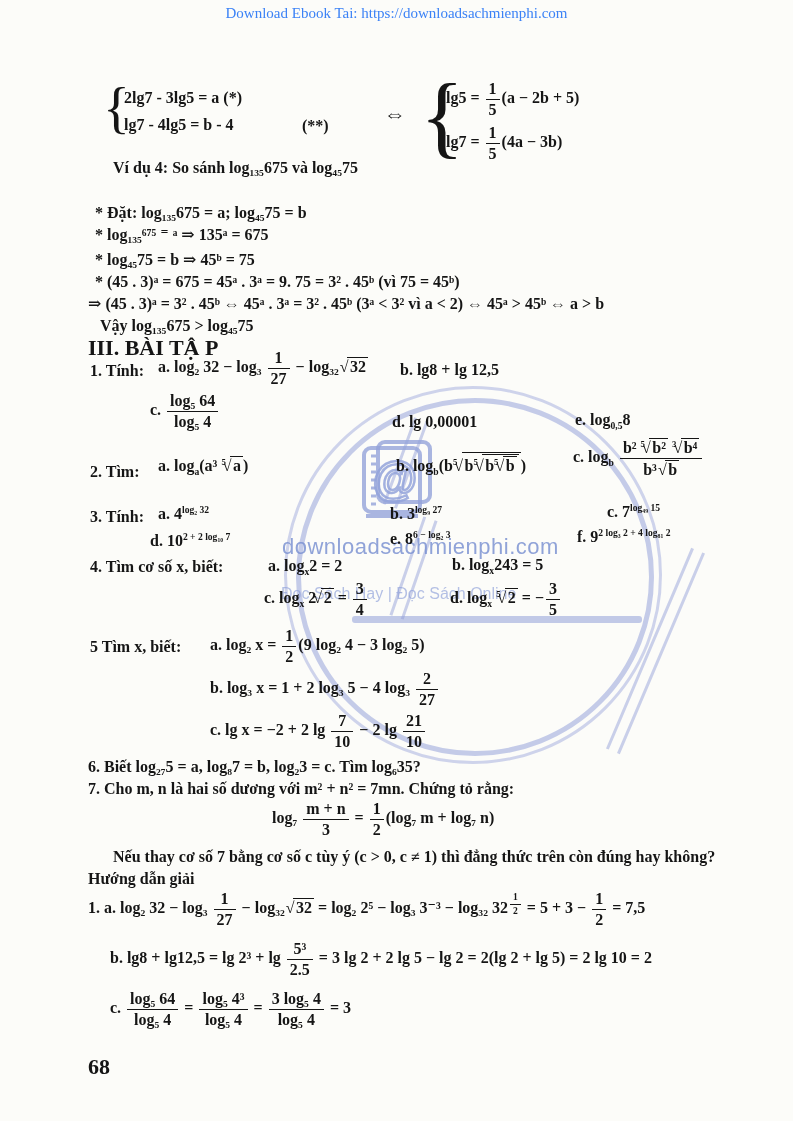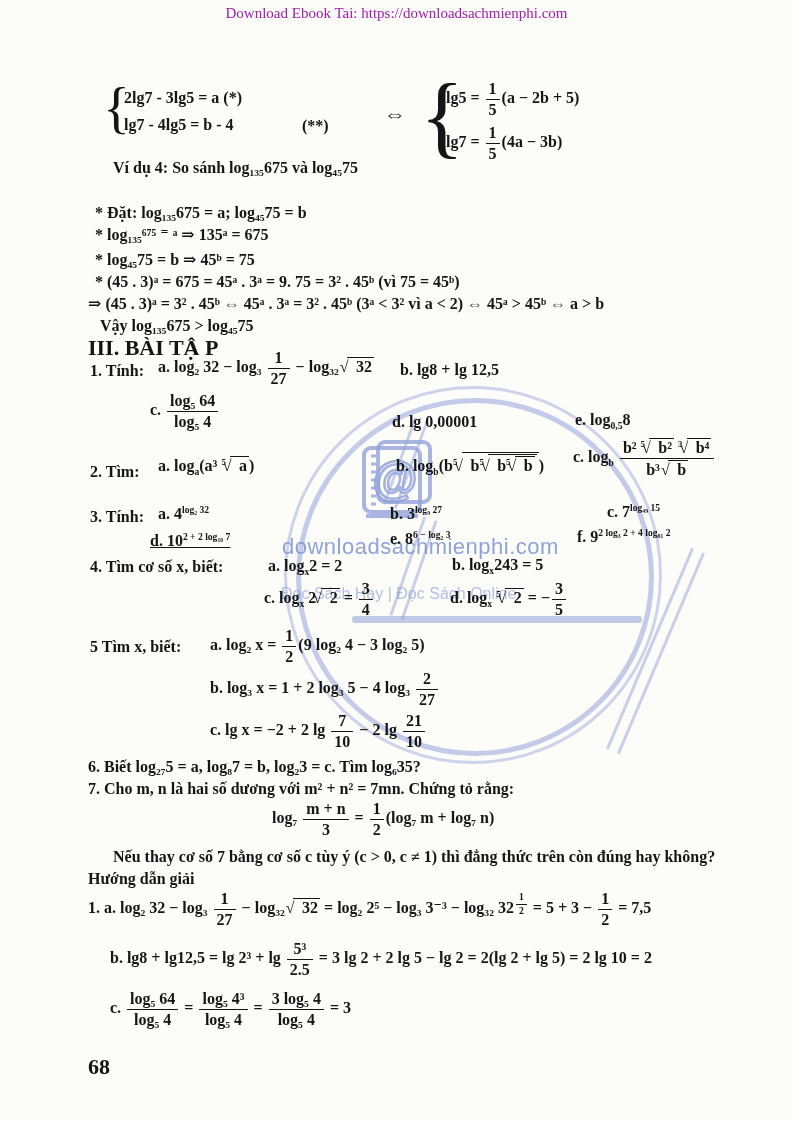--- a/index.html
+++ b/index.html
@@ -1,32 +1,32 @@
 <!DOCTYPE html>
 <html><head>
 <meta charset="utf-8">
 <style>
   html,body{margin:0;padding:0;background:#e9e9e7;}
   .sheet{position:relative;width:793px;height:1121px;margin:0 auto;background:#fcfcf9;
          font-family:"Liberation Serif","DejaVu Serif",serif;color:#151515;overflow:hidden;}
   .t{position:absolute;white-space:nowrap;font-size:16px;font-weight:700;line-height:1.25;z-index:2;}
-  .link{position:absolute;left:0;right:0;text-align:center;color:#a21caf;font-size:15px;
+  .link{position:absolute;left:0;right:0;text-align:center;color:#3b82f6;font-size:15px;
         font-weight:400;z-index:2;}
   .brace{font-weight:400;line-height:1;z-index:2;}
   .lg{font-size:22px;}
   sup{font-size:.6em;line-height:0;}
   sub{font-size:.6em;line-height:0;}
   .fr{display:inline-flex;flex-direction:column;text-align:center;vertical-align:middle;
       margin:0 2px;line-height:1.12;}
   .fr .nu{display:block;padding:0 3px 1px;border-bottom:1.6px solid currentColor;}
   .fr .de{display:block;padding:1px 3px 0;}
   .rad{white-space:nowrap;}
   sup.ridx{font-size:.55em;margin-right:-3px;}
   .rsym{margin-right:-1.5px;}
-  .vin{display:inline-block;border-top:1.6px solid currentColor;padding:1px 2px 0 9px;line-height:1.05;}
+  .vin{display:inline-block;border-top:1.6px solid currentColor;padding:1px 2px 0 3px;line-height:1.05;}
   
   .wm{position:absolute;inset:0;z-index:1;pointer-events:none;}
   .wm-ring{position:absolute;border-radius:50%;}
   .wm-ring-in{left:296px;top:398px;width:348px;height:348px;border:5px solid rgba(150,162,218,.55);}
   .wm-ring-out{left:284px;top:386px;width:372px;height:372px;border:3px solid rgba(150,162,218,.45);}
   .wm-bar{position:absolute;left:352px;top:616px;width:290px;height:7px;border-radius:3px;
           background:rgba(144,158,216,.55);}
   .wm-site{position:absolute;left:282px;top:534px;font-family:"Liberation Sans",sans-serif;
            font-size:22px;letter-spacing:.5px;color:rgba(116,140,208,.8);}
   .wm-tag{position:absolute;left:281px;top:585px;font-family:"Liberation Sans",sans-serif;
@@ -105,21 +105,21 @@
   <div class="t" style="left:396px;top:452px;text-align:center;">b. log<sub>b</sub>(b<span class="rad"><sup class="ridx">5</sup><span class="rsym">√</span><span class="vin">b<span class="rad"><sup class="ridx">5</sup><span class="rsym">√</span><span class="vin">b<span class="rad"><sup class="ridx">5</sup><span class="rsym">√</span><span class="vin">b</span></span></span></span></span></span>)</div>
   <div class="t" style="left:573px;top:438px;">c. log<sub>b</sub> <span class="fr">
         <span class="nu">b² <span class="rad"><sup class="ridx">5</sup><span class="rsym">√</span><span class="vin">b²</span></span> <span class="rad"><sup class="ridx">3</sup><span class="rsym">√</span><span class="vin">b⁴</span></span></span>
         <span class="de">b³ <span class="rad"><sup class="ridx"></sup><span class="rsym">√</span><span class="vin">b</span></span></span>
       </span></div>
 
   <div class="t" style="left:90px;top:507px;">3. Tính:</div>
   <div class="t" style="left:158px;top:504px;">a. 4<sup>log₂ 32</sup></div>
   <div class="t" style="left:390px;top:504px;">b. 3<sup>log₉ 27</sup></div>
   <div class="t" style="left:607px;top:502px;">c. 7<sup>log₄₉ 15</sup></div>
-  <div class="t" style="left:150px;top:531px;text-decoration:underline;">d. 10<sup>2 + 2 log₁₀ 7</sup></div>
+  <div class="t" style="left:150px;top:531px;">d. 10<sup>2 + 2 log₁₀ 7</sup></div>
   <div class="t" style="left:390px;top:529px;">e. 8<sup>6 − log₂ 3</sup></div>
   <div class="t" style="left:577px;top:527px;">f. 9<sup>2 log₃ 2 + 4 log₈₁ 2</sup></div>
 
   <div class="t" style="left:90px;top:557px;">4. Tìm cơ số x, biết:</div>
   <div class="t" style="left:268px;top:556px;">a. log<sub>x</sub>2 = 2</div>
   <div class="t" style="left:452px;top:555px;">b. log<sub>x</sub>243 = 5</div>
   <div class="t" style="left:264px;top:580px;">c. log<sub>x</sub> 2<span class="rad"><sup class="ridx"></sup><span class="rsym">√</span><span class="vin">2</span></span> = <span class="fr">
         <span class="nu">3</span>
         <span class="de">4</span>
       </span></div>

